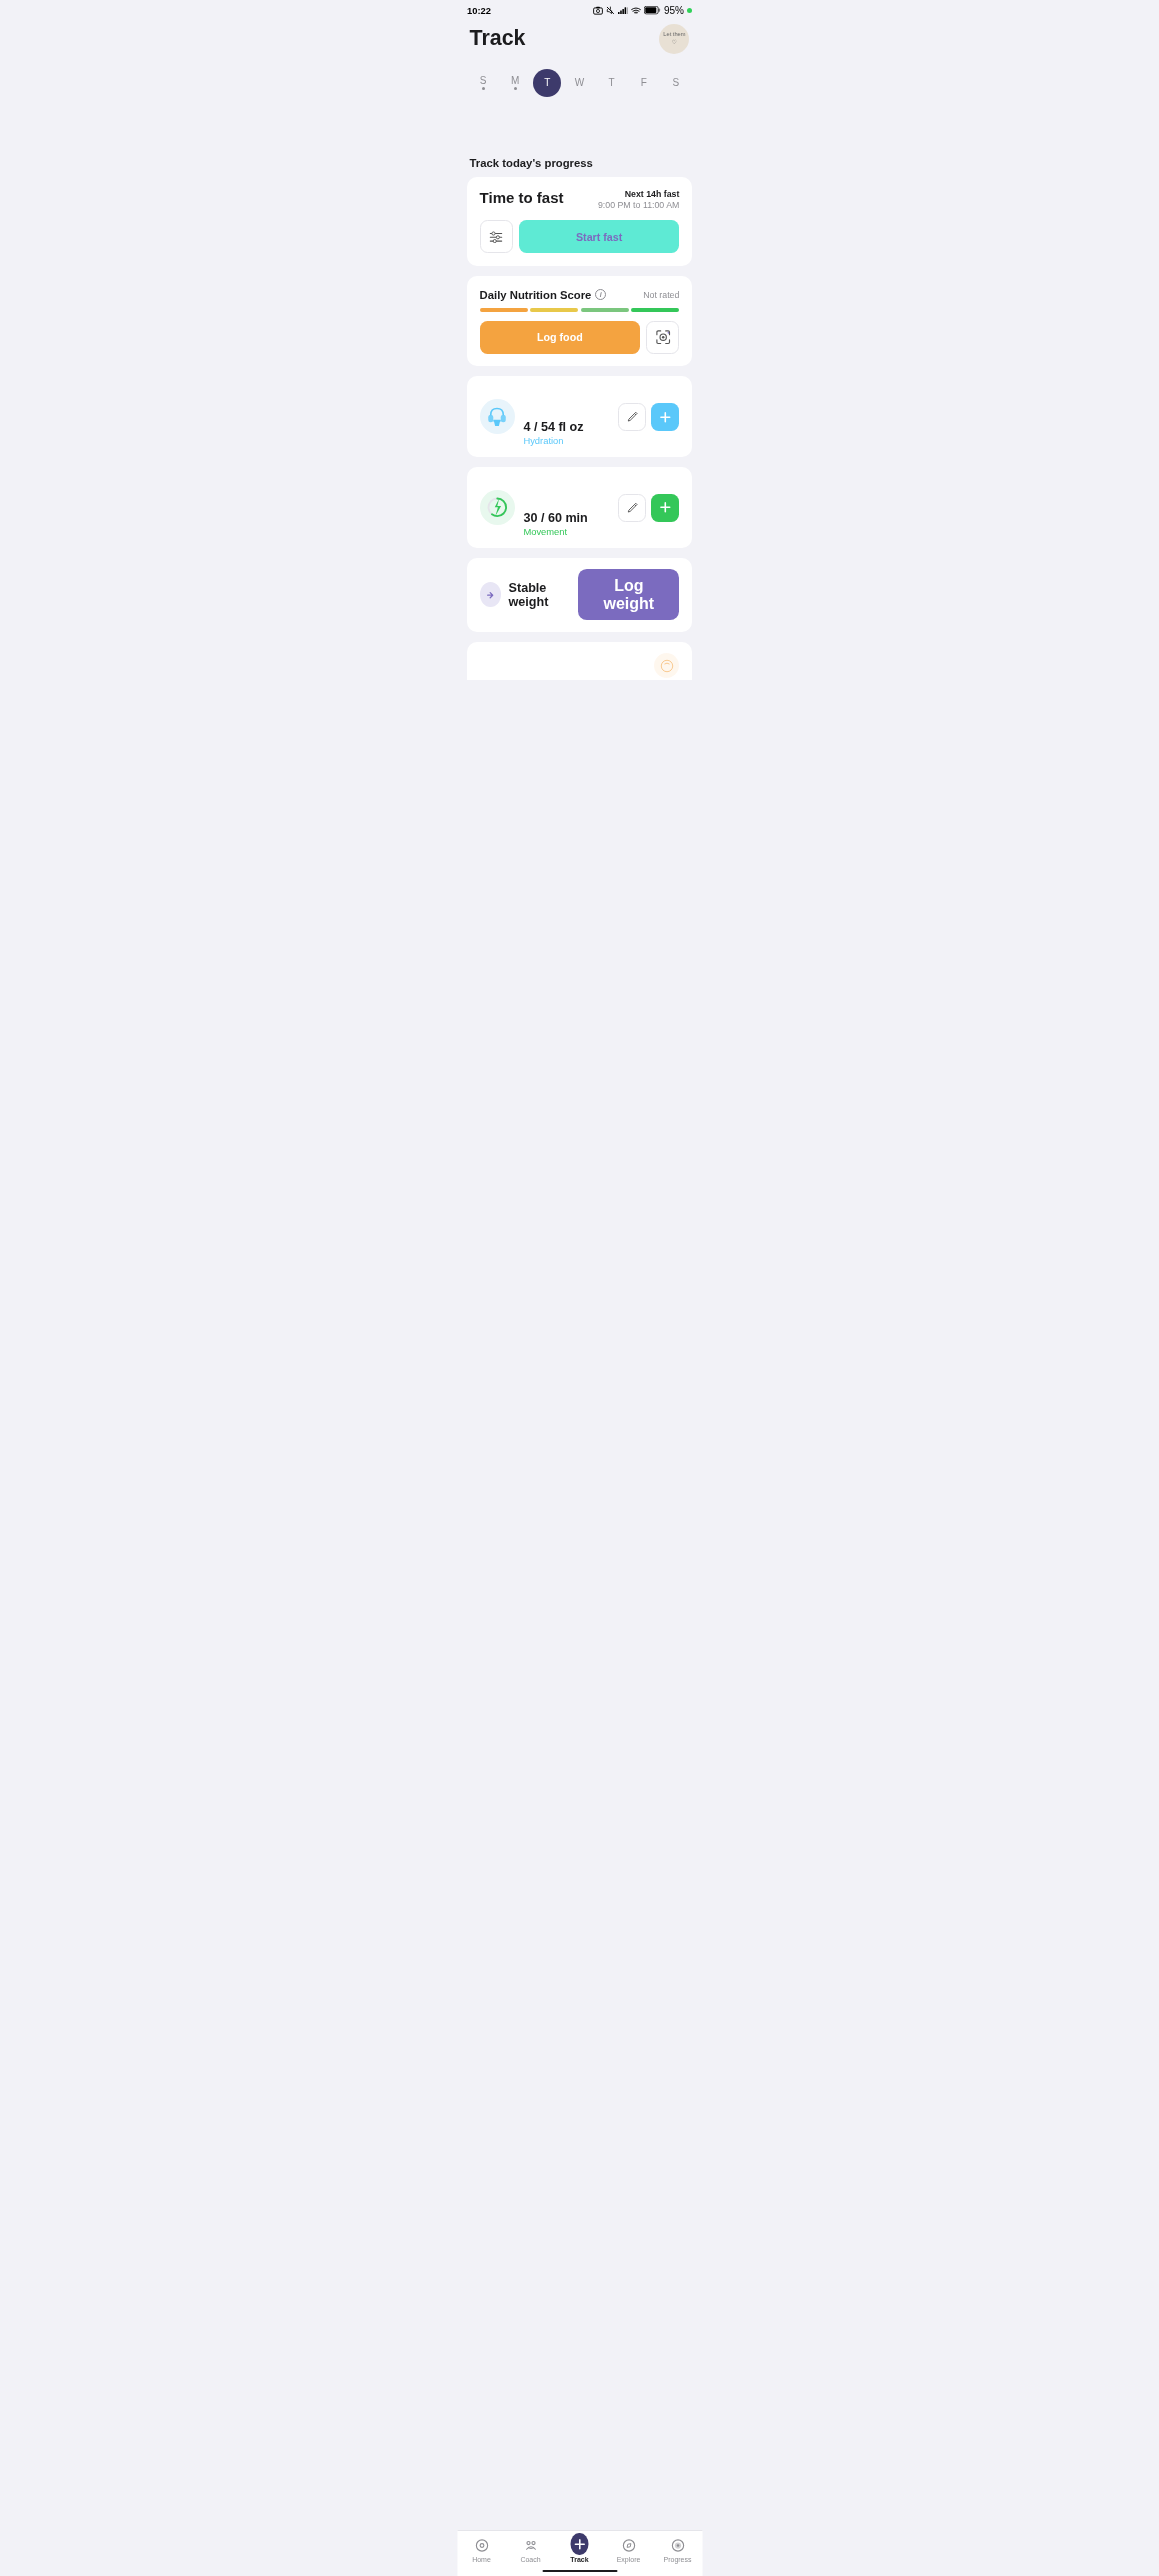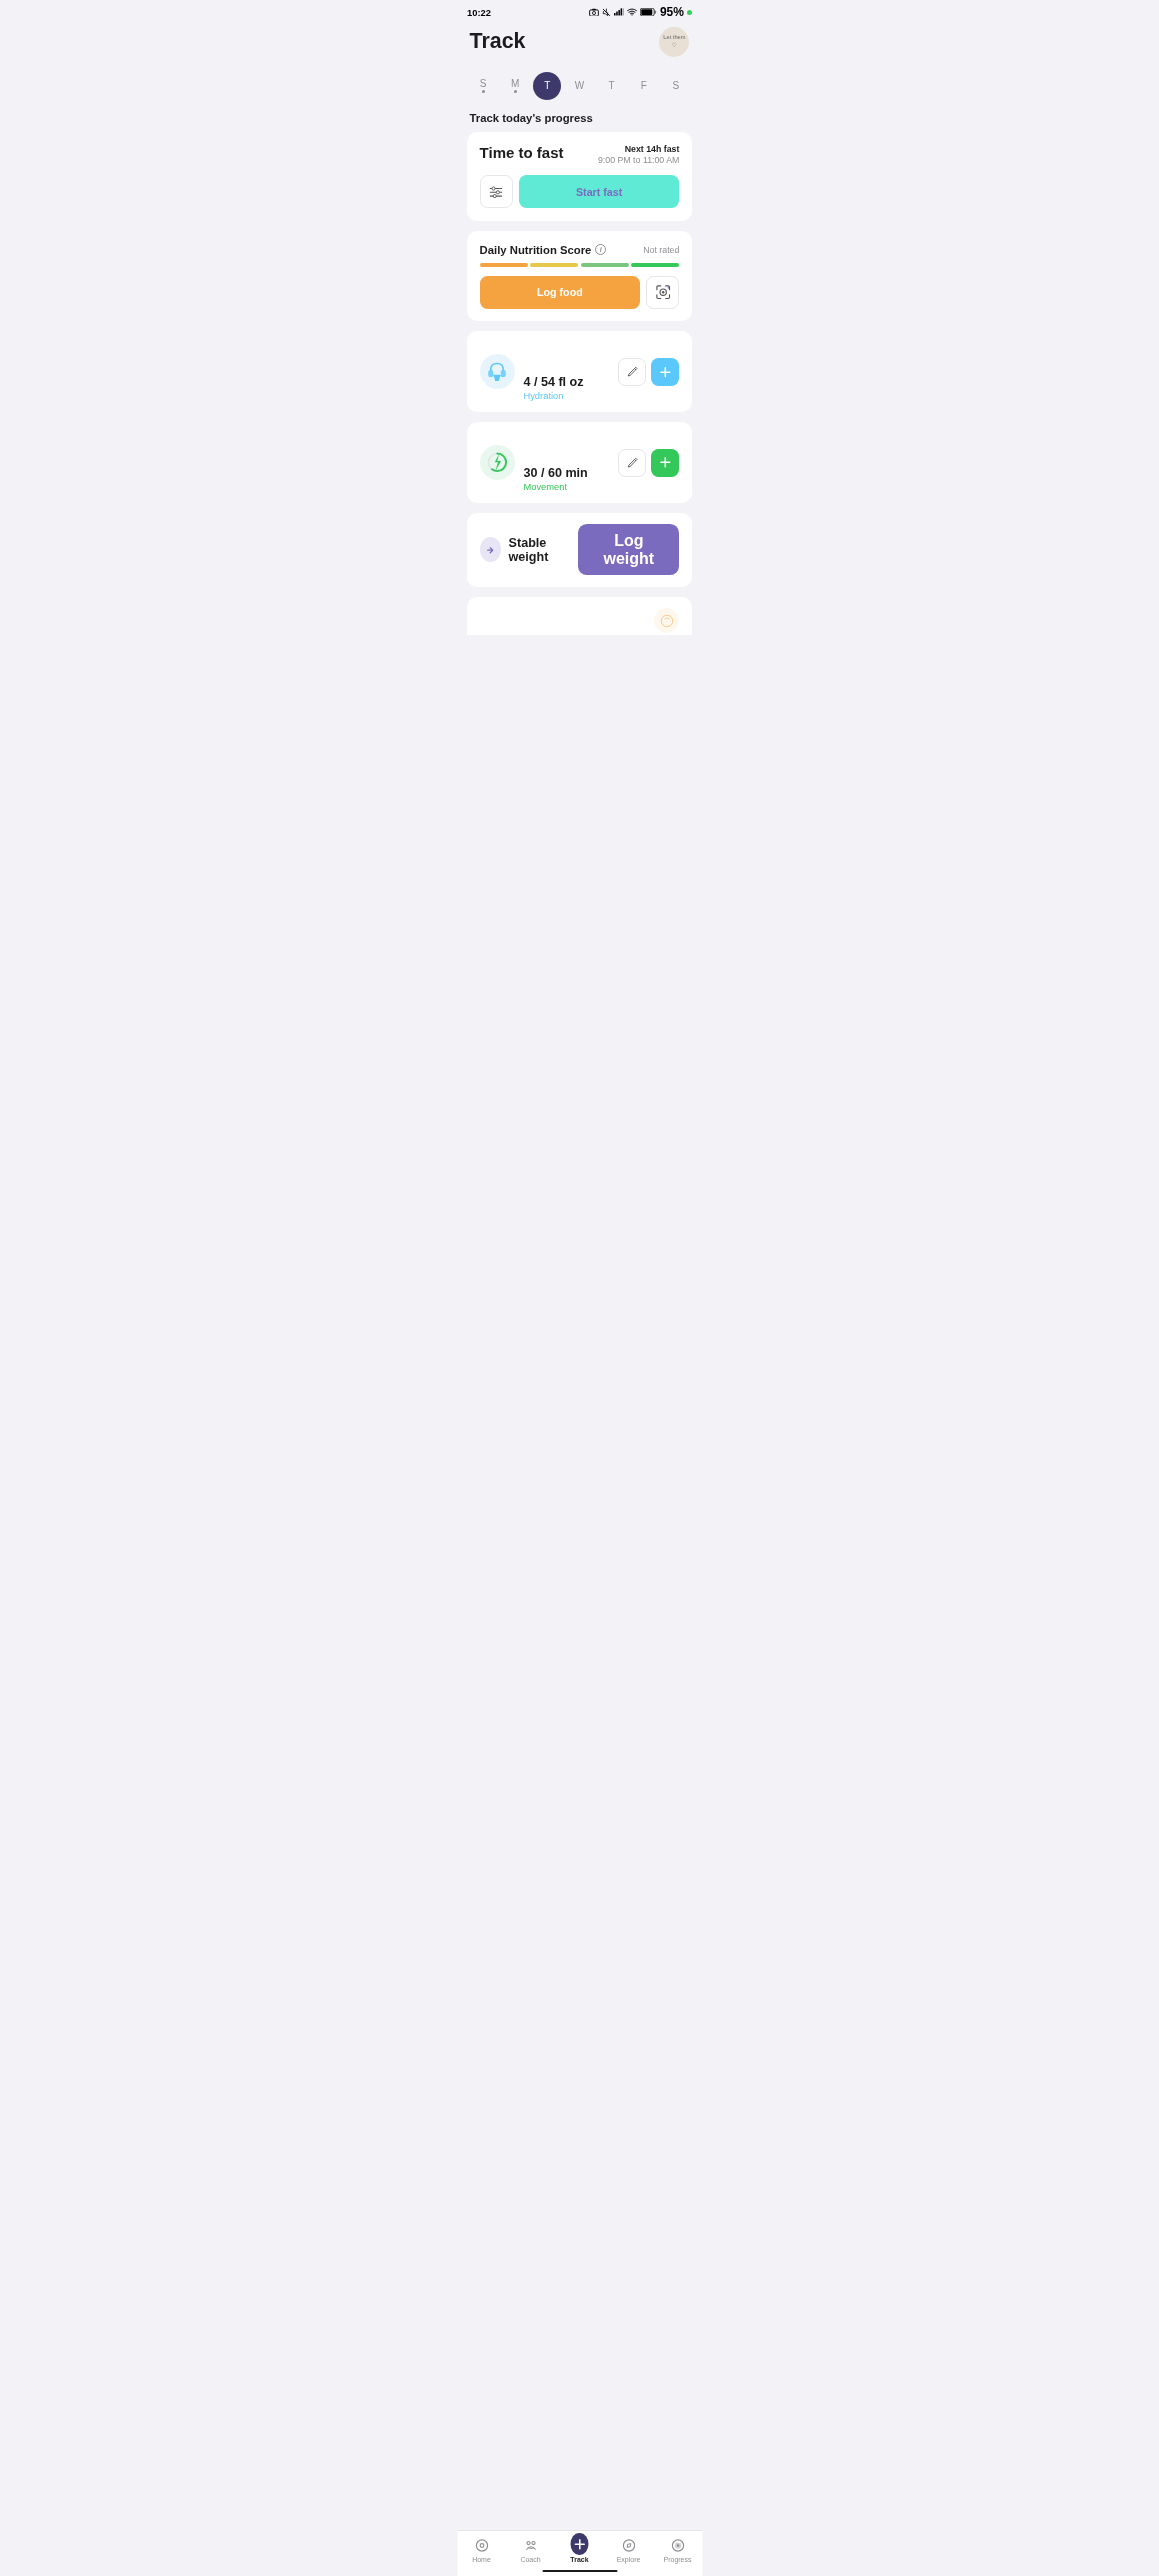--- a/index.html
+++ b/index.html
@@ -29,22 +29,22 @@
       color: #000;
     }
     .status-icons {
       display: flex;
       align-items: center;
       gap: 3.1px;
       font-size: 8.2px;
       color: #000;
     }
     .battery-text {
-      font-size: 12px;
-      font-weight: 700;
+      font-size: 10px;
+      font-weight: 400;
     }
     .battery-dot {
       width: 5px;
       height: 5px;
       border-radius: 50%;
       background: #30d158;
       display: inline-block;
     }
 
     
@@ -107,20 +107,21 @@
       background: #8e8e93;
       margin-top: 1.9px;
     }
 
     
     .section-title {
       font-size: 11.3px;
       font-weight: 700;
       color: #1c1c1e;
       padding: 0 12.6px 7.5px;
+      margin-top: 48px;
     }
 
     
     .card {
       background: #fff;
       border-radius: 10px;
       margin: 0 10px 10px;
       padding: 12.6px;
     }
 

